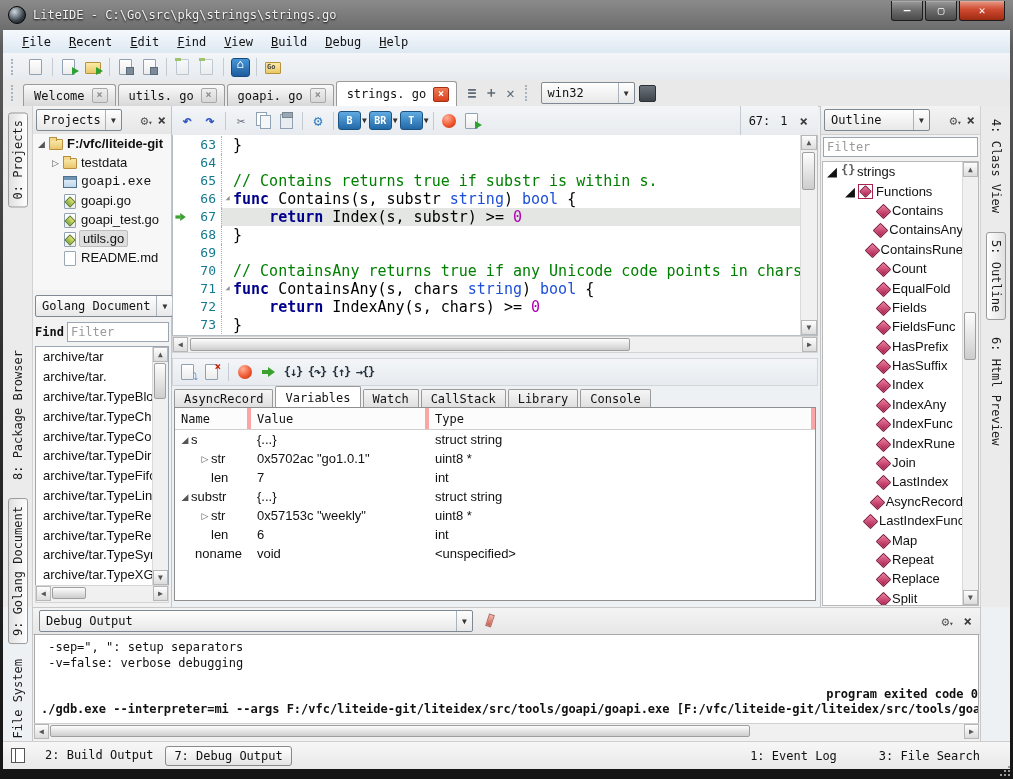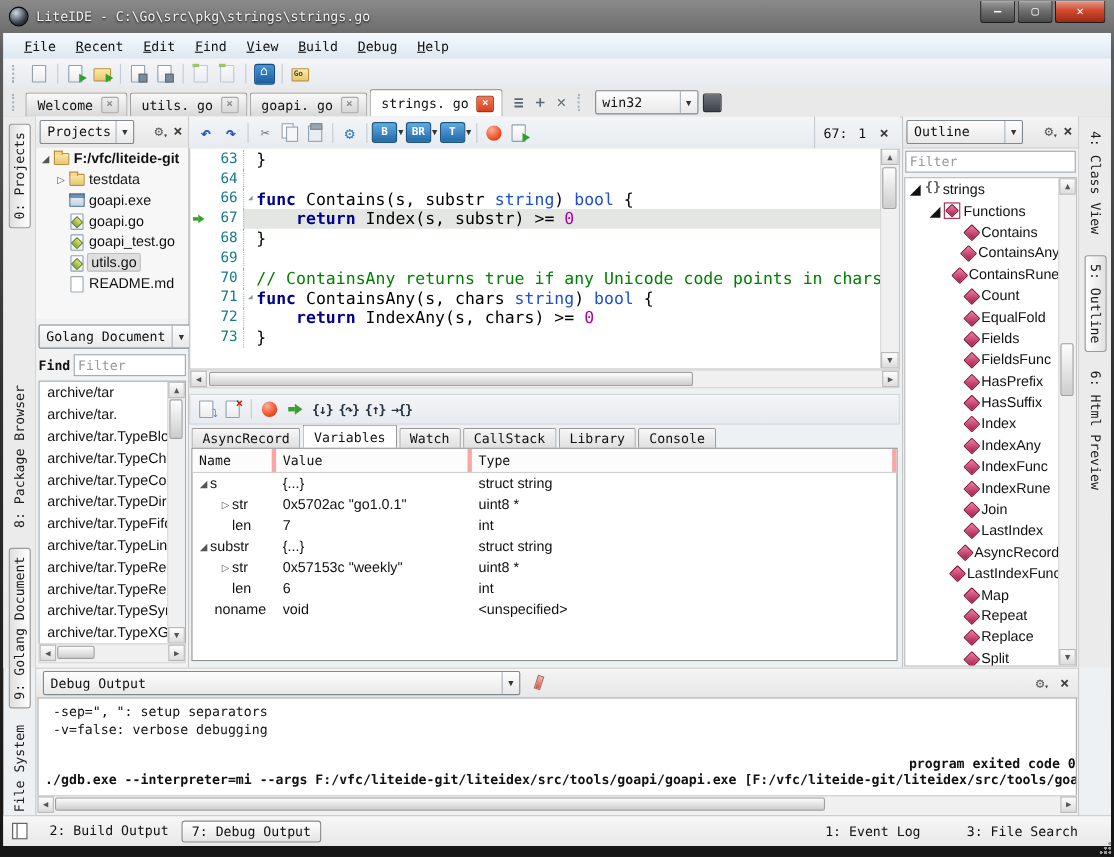--- a/index.html
+++ b/index.html
@@ -289,21 +289,21 @@
             <div class="trow bold" style="padding-left: 2px;">
               <span class="xp">◢</span>
               <span class="fi fi-folder"></span>
               <span class="lab">F:/vfc/liteide-git</span>
             </div>
             <div class="trow" style="padding-left: 16px;">
               <span class="xp">▷</span>
               <span class="fi fi-folder"></span>
               <span class="lab">testdata</span>
             </div>
-            <div class="trow" style="padding-left: 16px;">
+            <div class="trow" style="padding-left: 16px; font-family: Liberation Mono, monospace;">
               <span class="xp"></span>
               <span class="fi fi-exe"></span>
               <span class="lab">goapi.exe</span>
             </div>
             <div class="trow" style="padding-left: 16px;">
               <span class="xp"></span>
               <span class="fi fi-gofile"></span>
               <span class="lab">goapi.go</span>
             </div>
             <div class="trow" style="padding-left: 16px;">
@@ -394,20 +394,21 @@
             <span>67:</span>
             <span>1</span>
             <span class="xclose">×</span>
           </span>
         </div>
 
         <div id="editor">
           <div id="elines">
               <div class="eline"><span class="g-arrow"></span><span class="g-num">63</span><span class="l-body"><span class="fold"></span><span class="codetxt"><span class="p">}</span></span></span></div>
               <div class="eline"><span class="g-arrow"></span><span class="g-num">64</span><span class="l-body"><span class="fold"></span><span class="codetxt"></span></span></div>
+              <div class="eline"><span class="g-arrow"></span><span class="g-num">65</span><span class="l-body"><span class="fold"></span><span class="codetxt"><span class="com">// Contains returns true if substr is within s.</span></span></span></div>
               <div class="eline"><span class="g-arrow"></span><span class="g-num">66</span><span class="l-body"><span class="fold">◢</span><span class="codetxt"><span class="kw">func</span><span class="p"> Contains(s, substr </span><span class="typ">string</span><span class="p">) </span><span class="typ">bool</span><span class="p"> {</span></span></span></div>
               <div class="eline"><span class="g-arrow"><span class="garrow"></span></span><span class="g-num">67</span><span class="l-body cur"><span class="fold"></span><span class="codetxt"><span class="p">    </span><span class="kw">return</span><span class="p"> Index(s, substr) &gt;= </span><span class="num">0</span></span></span></div>
               <div class="eline"><span class="g-arrow"></span><span class="g-num">68</span><span class="l-body"><span class="fold"></span><span class="codetxt"><span class="p">}</span></span></span></div>
               <div class="eline"><span class="g-arrow"></span><span class="g-num">69</span><span class="l-body"><span class="fold"></span><span class="codetxt"></span></span></div>
               <div class="eline"><span class="g-arrow"></span><span class="g-num">70</span><span class="l-body"><span class="fold"></span><span class="codetxt"><span class="com">// ContainsAny returns true if any Unicode code points in chars are within s.</span></span></span></div>
               <div class="eline"><span class="g-arrow"></span><span class="g-num">71</span><span class="l-body"><span class="fold">◢</span><span class="codetxt"><span class="kw">func</span><span class="p"> ContainsAny(s, chars </span><span class="typ">string</span><span class="p">) </span><span class="typ">bool</span><span class="p"> {</span></span></span></div>
               <div class="eline"><span class="g-arrow"></span><span class="g-num">72</span><span class="l-body"><span class="fold"></span><span class="codetxt"><span class="p">    </span><span class="kw">return</span><span class="p"> IndexAny(s, chars) &gt;= </span><span class="num">0</span></span></span></div>
               <div class="eline"><span class="g-arrow"></span><span class="g-num">73</span><span class="l-body"><span class="fold"></span><span class="codetxt"><span class="p">}</span></span></span></div>
             </div>
           <div id="e-vsb">

